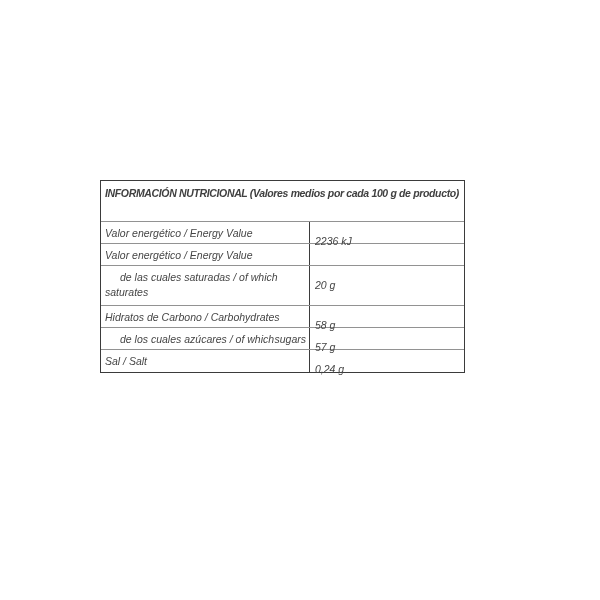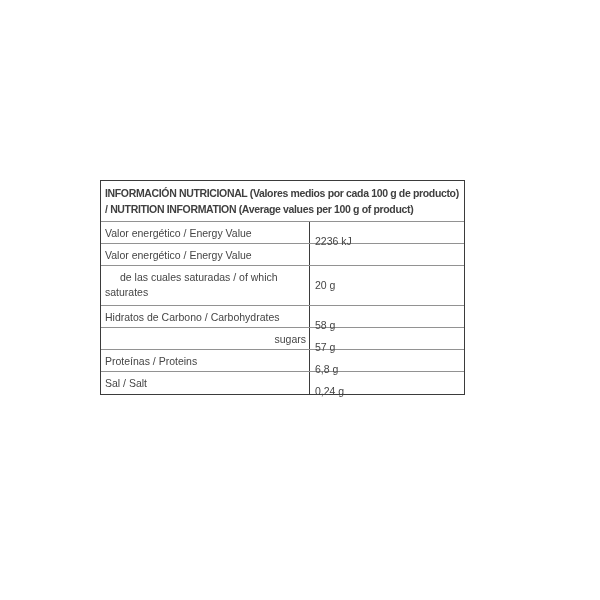--- a/index.html
+++ b/index.html
@@ -7,20 +7,21 @@
     padding: 0;
     background: #ffffff;
     font-family: "Liberation Sans", "DejaVu Sans", sans-serif;
   }
   .page {
     position: relative;
     width: 600px;
     height: 600px;
     background: #ffffff;
     overflow: hidden;
+    font-style: italic;
   }
   .nutrition-table {
     position: absolute;
     left: 100px;
     top: 180px;
     width: 365px;
     box-sizing: border-box;
     border: 1.5px solid #3b3b3b;
     background: #ffffff;
     color: #454545;
@@ -78,21 +79,20 @@
   }
 </style>
 </head>
 <body>
 
 <div class="page">
   <div class="nutrition-table">
 
     <div class="hdr">
       <div class="hline">INFORMACIÓN NUTRICIONAL (Valores medios por cada 100 g de producto)</div>
-      <div class="hline">/ NUTRITION INFORMATION (Average values per 100 g of product)</div>
     </div>
 
     <div class="row">
       <div class="lc">Valor energético / Energy Value</div>
       <div class="vc">2236 kJ</div>
     </div>
 
     <div class="row">
       <div class="lc">Valor energético / Energy Value</div>
     </div>
@@ -103,29 +103,26 @@
       <div class="vc">20 g</div>
     </div>
 
     <div class="row">
       <div class="lc">Hidratos de Carbono / Carbohydrates</div>
       <div class="vc">58 g</div>
     </div>
 
     <div class="row">
       <div class="lc rel">
+        <span class="left-part">de los cuales azúcares / of which</span>
         <span class="right-part">sugars</span>
       </div>
       <div class="vc">57 g</div>
     </div>
 
-    <div class="row">
-      <div class="lc">Proteínas / Proteins</div>
-      <div class="vc">6,8 g</div>
-    </div>
 
     <div class="row last">
       <div class="lc">Sal / Salt</div>
       <div class="vc">0,24 g</div>
     </div>
 
   </div>
 </div>
 
 </body></html>

